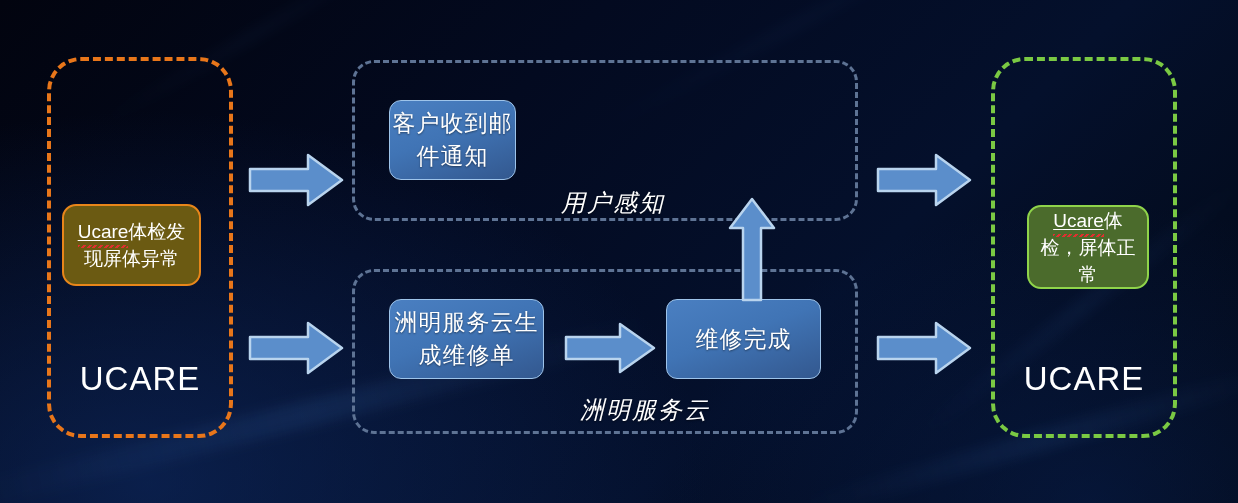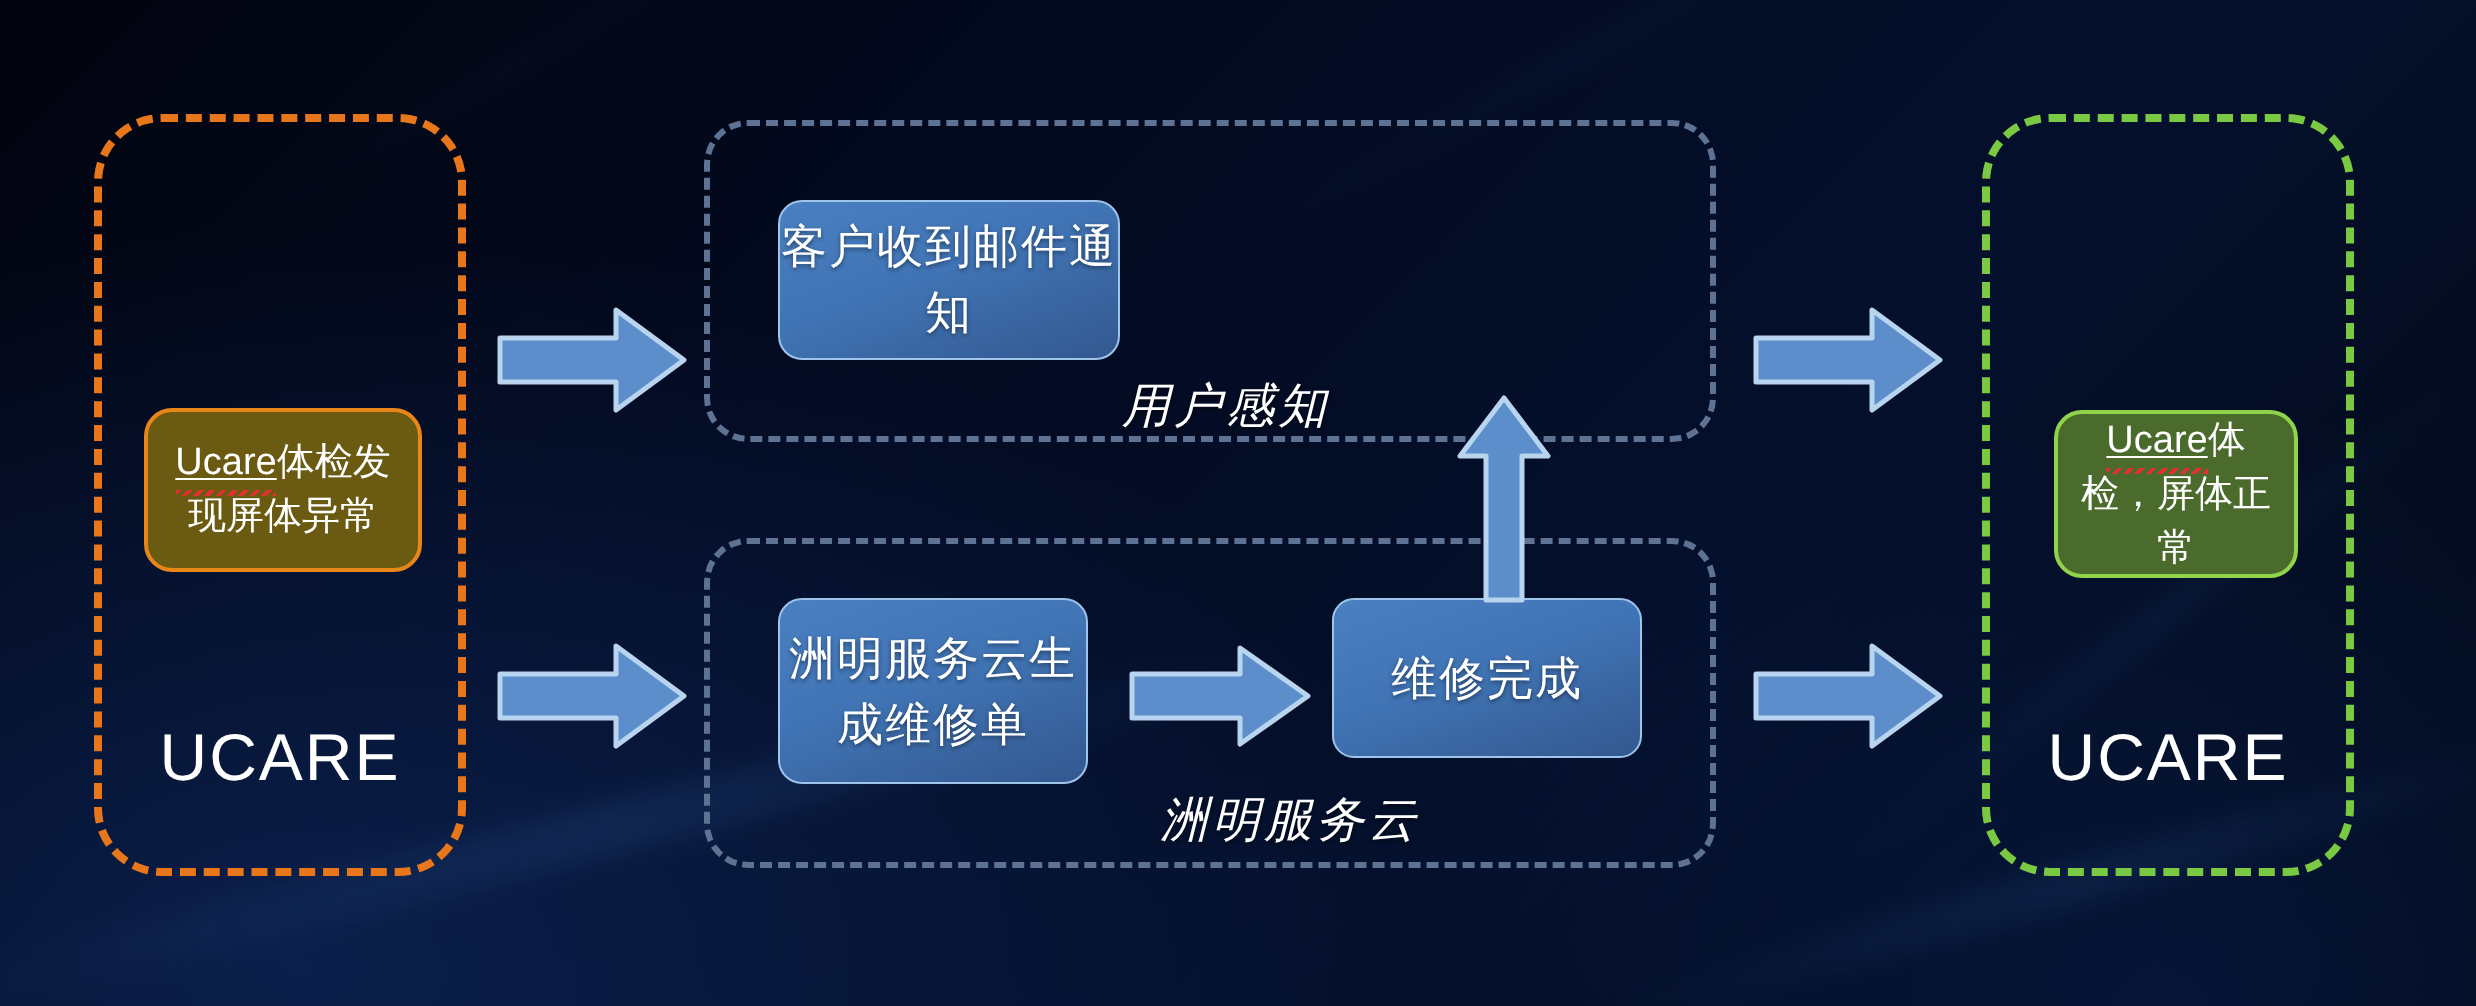--- a/index.html
+++ b/index.html
@@ -71,21 +71,21 @@
     display: flex;
     align-items: center;
     justify-content: center;
     text-align: center;
     color: #ffffff;
     font-size: 19px;
     line-height: 27px;
     padding: 6px 8px;
   }
   .status-orange {
-    left: 72px; top: 204px; width: 139px; height: 82px;
+    left: 62px; top: 204px; width: 139px; height: 82px;
     background: #6b5a12;
     border: 2px solid #e8861a;
   }
   .status-green {
     left: 1027px; top: 205px; width: 122px; height: 84px;
     background: #4b6b2c;
     border: 2px solid #8fd44a;
   }
   .ucare-word {
     text-decoration: underline;
@@ -110,23 +110,23 @@
     color: #ffffff;
     display: flex;
     align-items: center;
     justify-content: center;
     text-align: center;
     font-size: 23px;
     line-height: 33px;
     letter-spacing: 1px;
     text-shadow: 0 1px 2px rgba(0,0,0,.45);
   }
-  .pbox-a { left: 389px; top: 100px; width: 171px; height: 80px; }
+  .pbox-a { left: 389px; top: 100px; width: 127px; height: 80px; }
   .pbox-b { left: 666px; top: 100px; width: 155px; height: 80px; }
-  .pbox-c { left: 389px; top: 299px; width: 155px; height: 93px; }
+  .pbox-c { left: 389px; top: 299px; width: 155px; height: 80px; }
   .pbox-d { left: 666px; top: 299px; width: 155px; height: 80px; border-radius: 11px; }
 
   
   .sec-label {
     position: absolute;
     color: #ffffff;
     font-size: 24px;
     letter-spacing: 2px;
     text-shadow: 0 1px 2px rgba(0,0,0,.5);
     font-style: italic;

